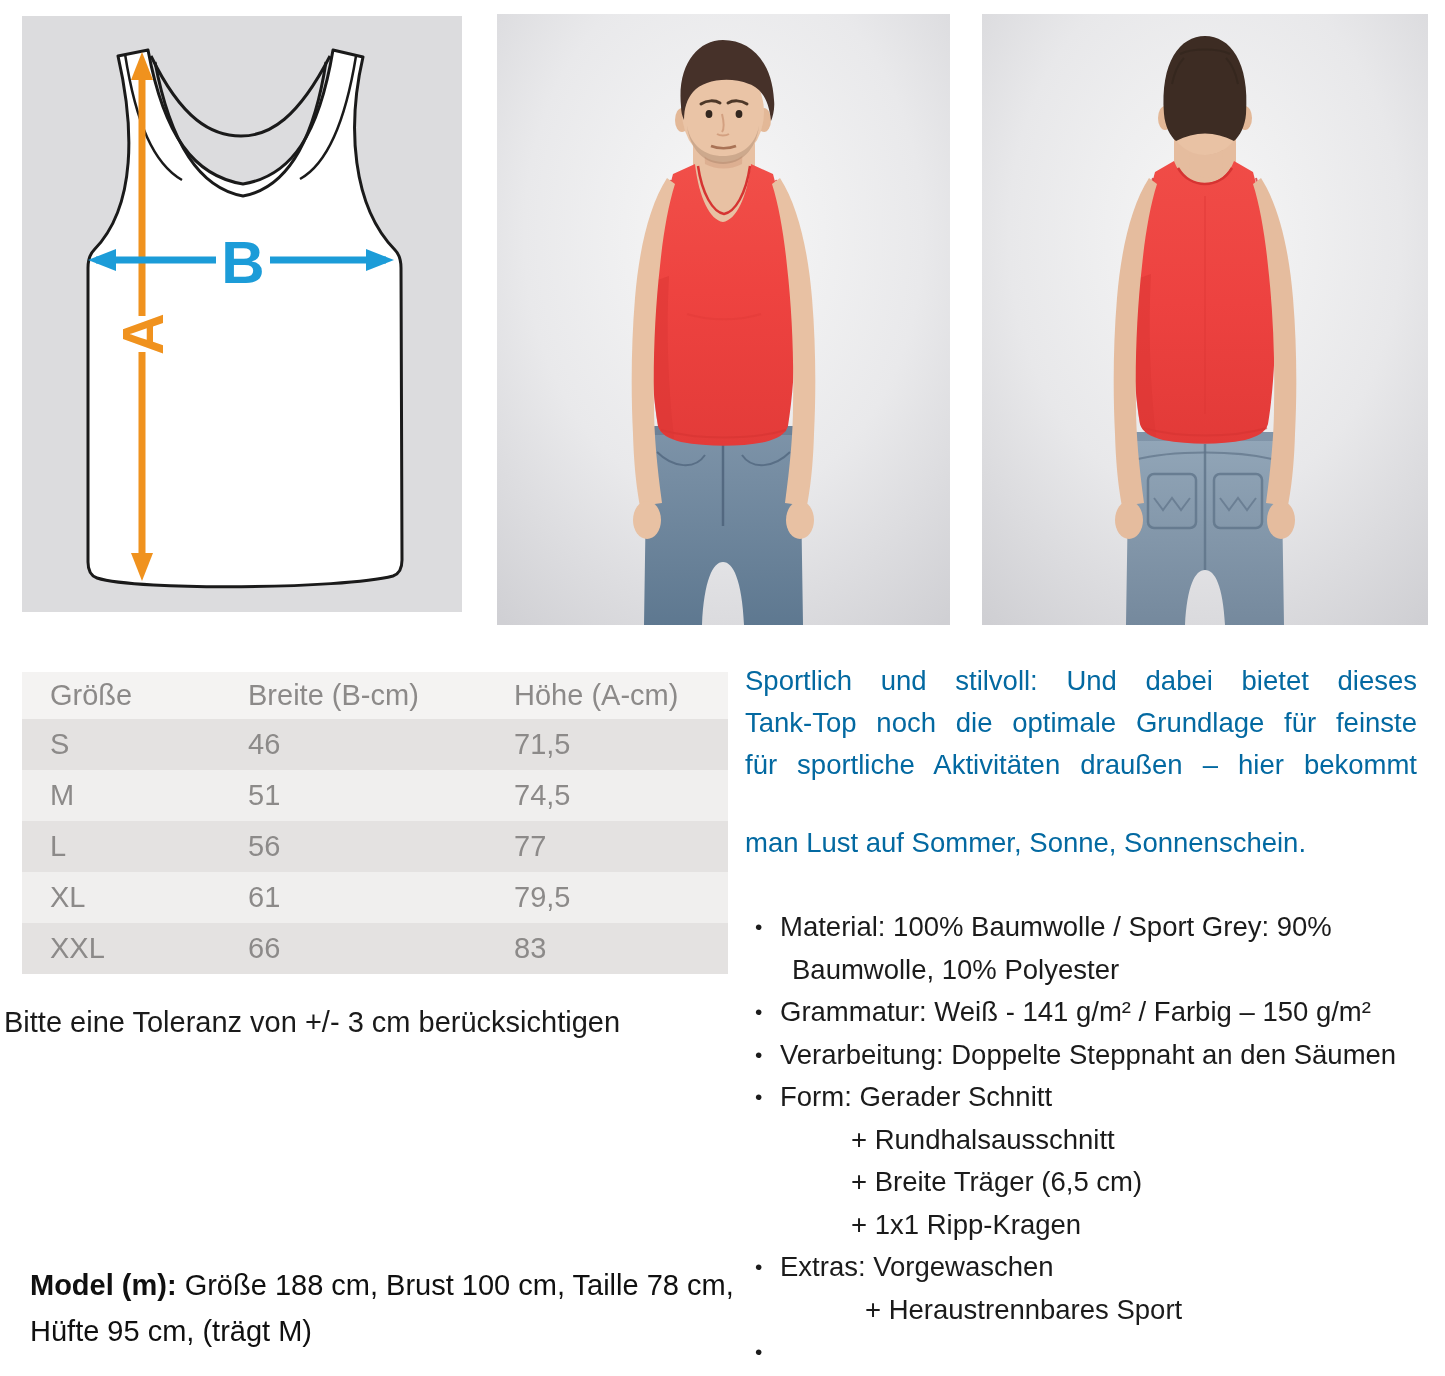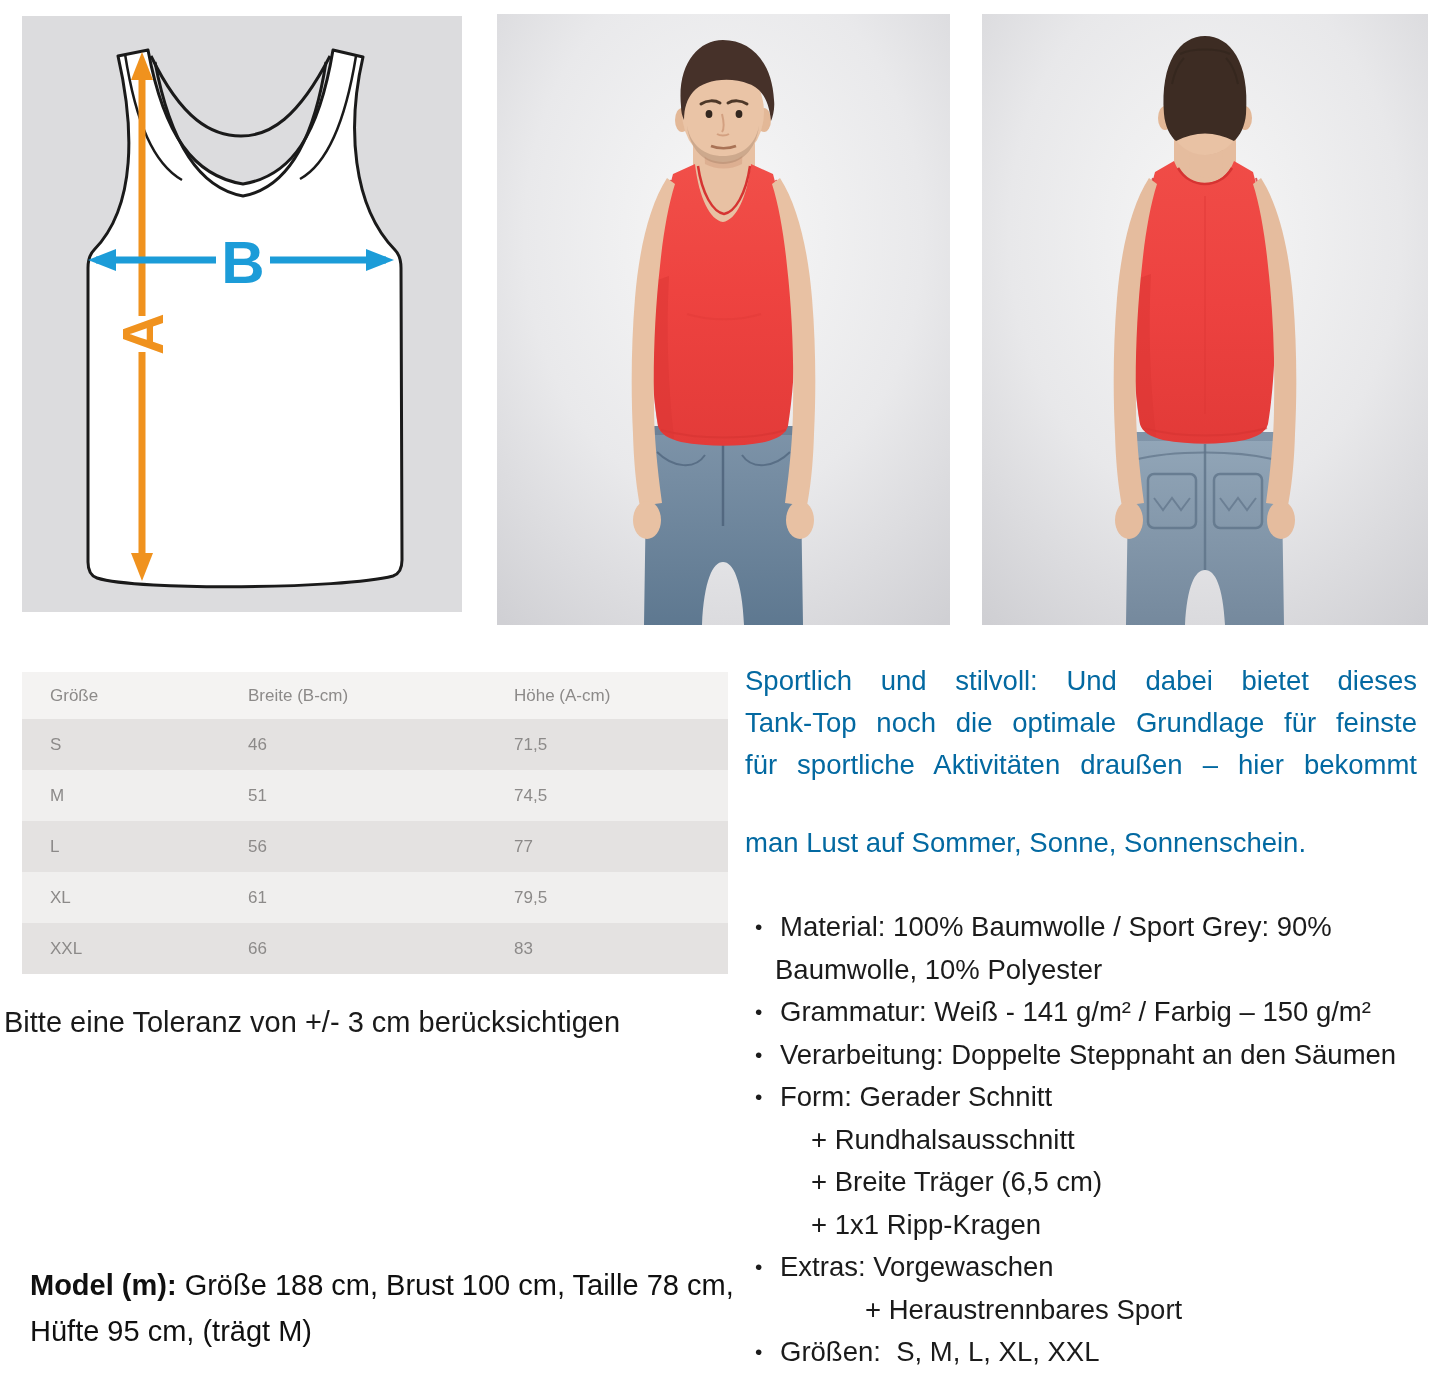--- a/index.html
+++ b/index.html
@@ -7,21 +7,21 @@
     width:1445px;height:1376px;position:relative;background:#ffffff;
     font-family:"Liberation Sans", sans-serif;color:#1b1b1b;overflow:hidden;
   }
   .panel{position:absolute;}
   #diagram-panel{left:22px;top:16px;width:440px;height:596px;}
   #photo-front{left:497px;top:14px;width:453px;height:611px;}
   #photo-back{left:982px;top:14px;width:446px;height:611px;}
   .panel svg{display:block;width:100%;height:100%;}
 
   
-  .size-table{position:absolute;left:22px;top:672px;width:706px;font-size:17px;color:#8c8a89;}
+  .size-table{position:absolute;left:22px;top:672px;width:706px;font-size:29px;color:#8c8a89;}
   .t-row{position:relative;width:100%;}
   .t-row.head{height:47px;line-height:47px;background:#f4f3f2;}
   .t-row.r-dark{height:51px;line-height:51px;background:#e4e2e1;}
   .t-row.r-light{height:51px;line-height:51px;background:#f0efee;}
   .t-cell{position:absolute;top:0;white-space:nowrap;}
   .c0{left:28px;} .c1{left:226px;} .c2{left:492px;}
 
   .tolerance{position:absolute;left:4px;top:1006px;font-size:29px;color:#1a1a1a;white-space:nowrap;}
 
   .model{position:absolute;left:30px;top:1262px;font-size:29px;line-height:46px;color:#101010;}
@@ -30,22 +30,22 @@
   
   .rightcol-para{position:absolute;left:745px;top:660px;width:672px;font-size:27.5px;line-height:42px;color:#0369a1;}
   .pline{text-align:justify;text-align-last:justify;}
   .pline.last{text-align:justify;text-align-last:left;margin-top:36px;}
 
   .bullets{position:absolute;left:745px;top:906px;width:700px;font-size:27.5px;color:#1b1b1b;}
   .b-line{position:relative;height:42.5px;line-height:42.5px;white-space:pre;}
   .b-marker{position:absolute;left:10px;top:0;font-size:21px;line-height:42.5px;}
   .b-text{display:inline-block;}
   .ind-main .b-text{margin-left:35px;}
-  .ind-cont .b-text{margin-left:30px;}
-  .ind-plus .b-text{margin-left:66px;}
+  .ind-cont .b-text{margin-left:47px;}
+  .ind-plus .b-text{margin-left:106px;}
   .ind-plus2 .b-text{margin-left:120px;}
 </style>
 </head>
 <body>
 
 <div class="panel" id="diagram-panel">
   <svg viewBox="0 0 440 596">
     <rect x="0" y="0" width="440" height="596" fill="#DCDCDE"></rect>
 
     <path d="M96 40 L126 34 C142 120 172 160 221 168 C270 160 297 118 311 34 L341 41
@@ -266,14 +266,14 @@
   <div class="b-line ind-main"><span class="b-marker">•</span><span class="b-text">Material: 100% Baumwolle / Sport Grey: 90%</span></div>
   <div class="b-line ind-cont"><span class="b-marker"></span><span class="b-text">Baumwolle, 10% Polyester</span></div>
   <div class="b-line ind-main"><span class="b-marker">•</span><span class="b-text">Grammatur: Weiß - 141 g/m² / Farbig – 150 g/m²</span></div>
   <div class="b-line ind-main"><span class="b-marker">•</span><span class="b-text">Verarbeitung: Doppelte Steppnaht an den Säumen</span></div>
   <div class="b-line ind-main"><span class="b-marker">•</span><span class="b-text">Form: Gerader Schnitt</span></div>
   <div class="b-line ind-plus"><span class="b-marker"></span><span class="b-text">+ Rundhalsausschnitt</span></div>
   <div class="b-line ind-plus"><span class="b-marker"></span><span class="b-text">+ Breite Träger (6,5 cm)</span></div>
   <div class="b-line ind-plus"><span class="b-marker"></span><span class="b-text">+ 1x1 Ripp-Kragen</span></div>
   <div class="b-line ind-main"><span class="b-marker">•</span><span class="b-text">Extras: Vorgewaschen</span></div>
   <div class="b-line ind-plus2"><span class="b-marker"></span><span class="b-text">+ Heraustrennbares Sport</span></div>
-  <div class="b-line ind-main"><span class="b-marker">•</span><span class="b-text">Größen:  S, M, L, XL, XXL</span></div>
+  <div class="b-line ind-main"><span class="b-marker">•</span></div>
 </div>
 
 </body></html>

